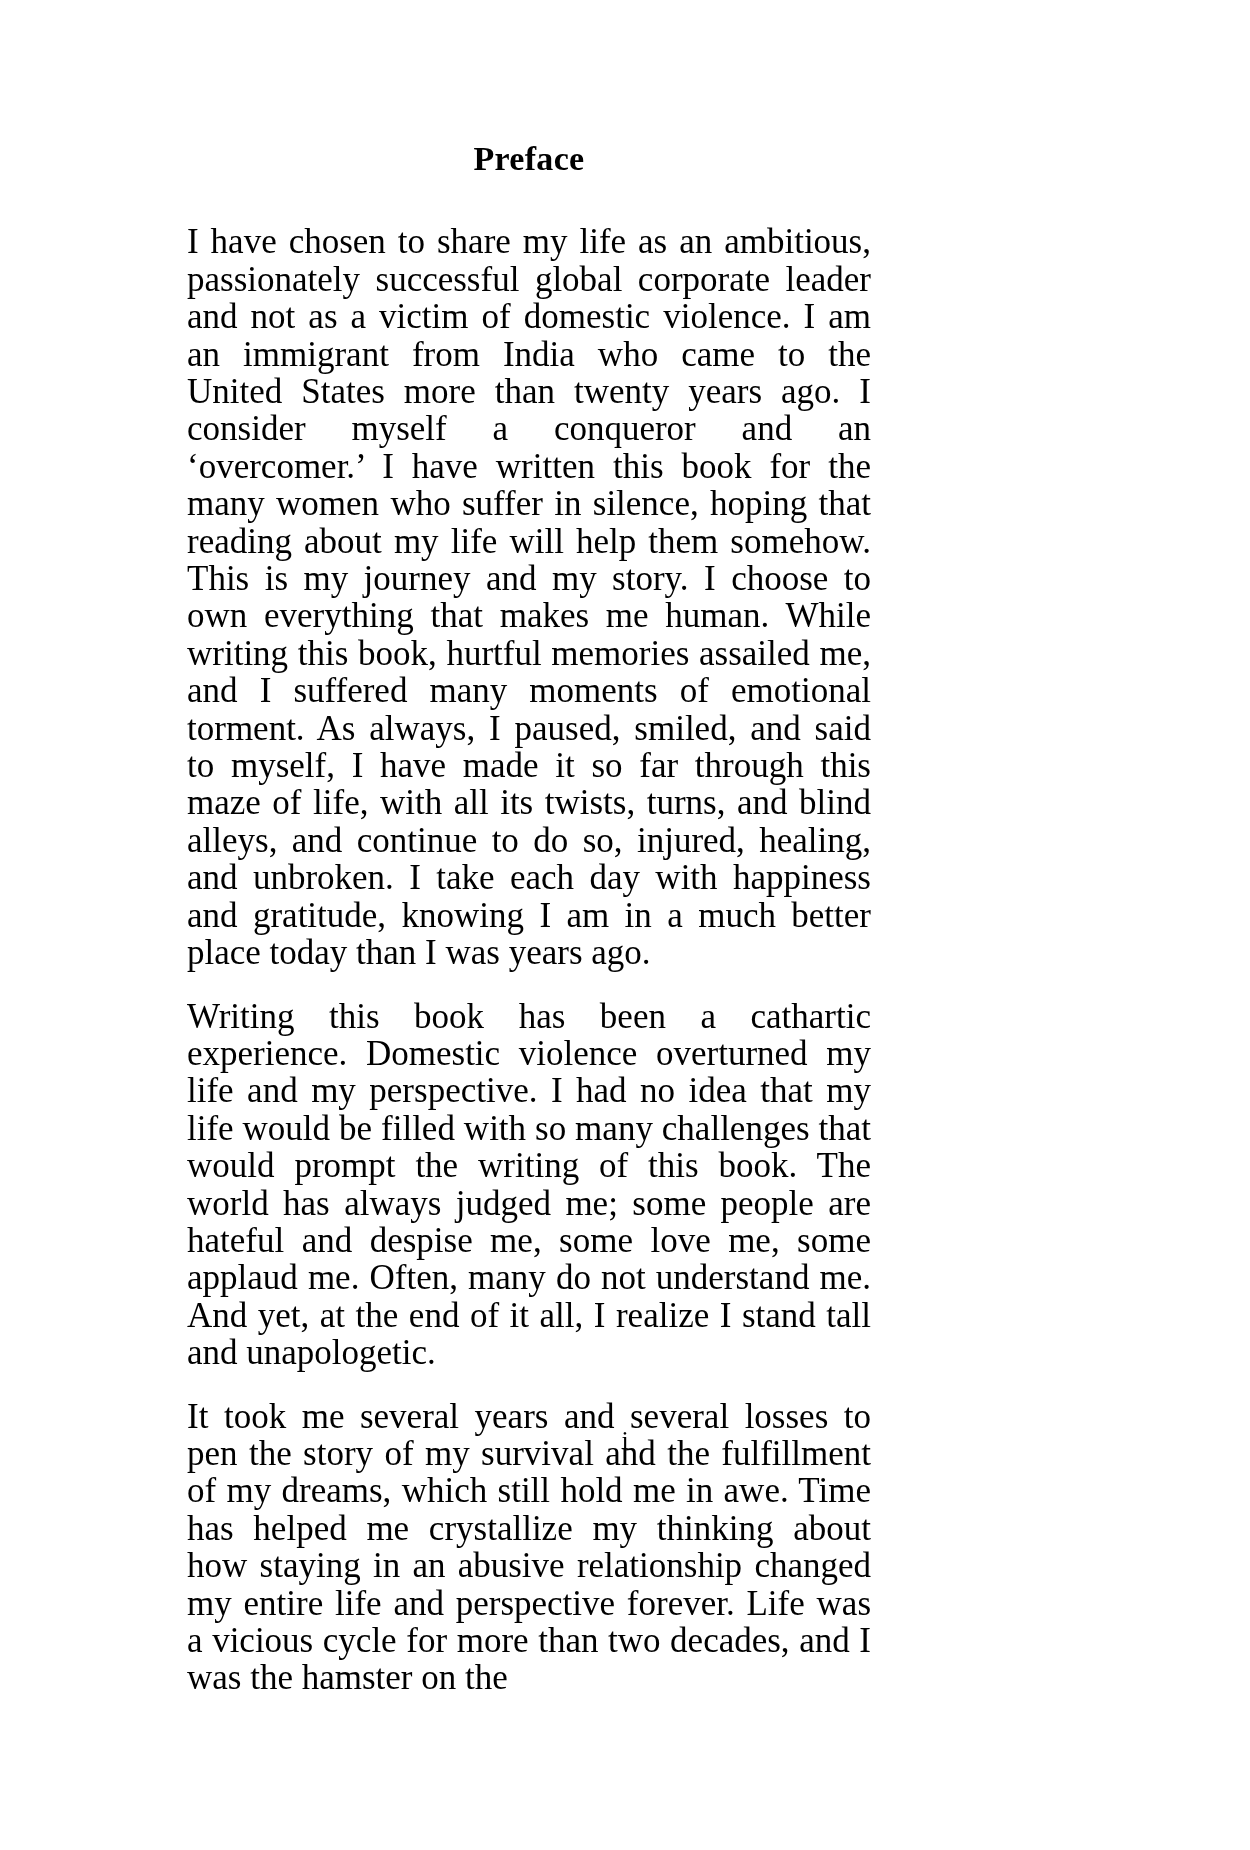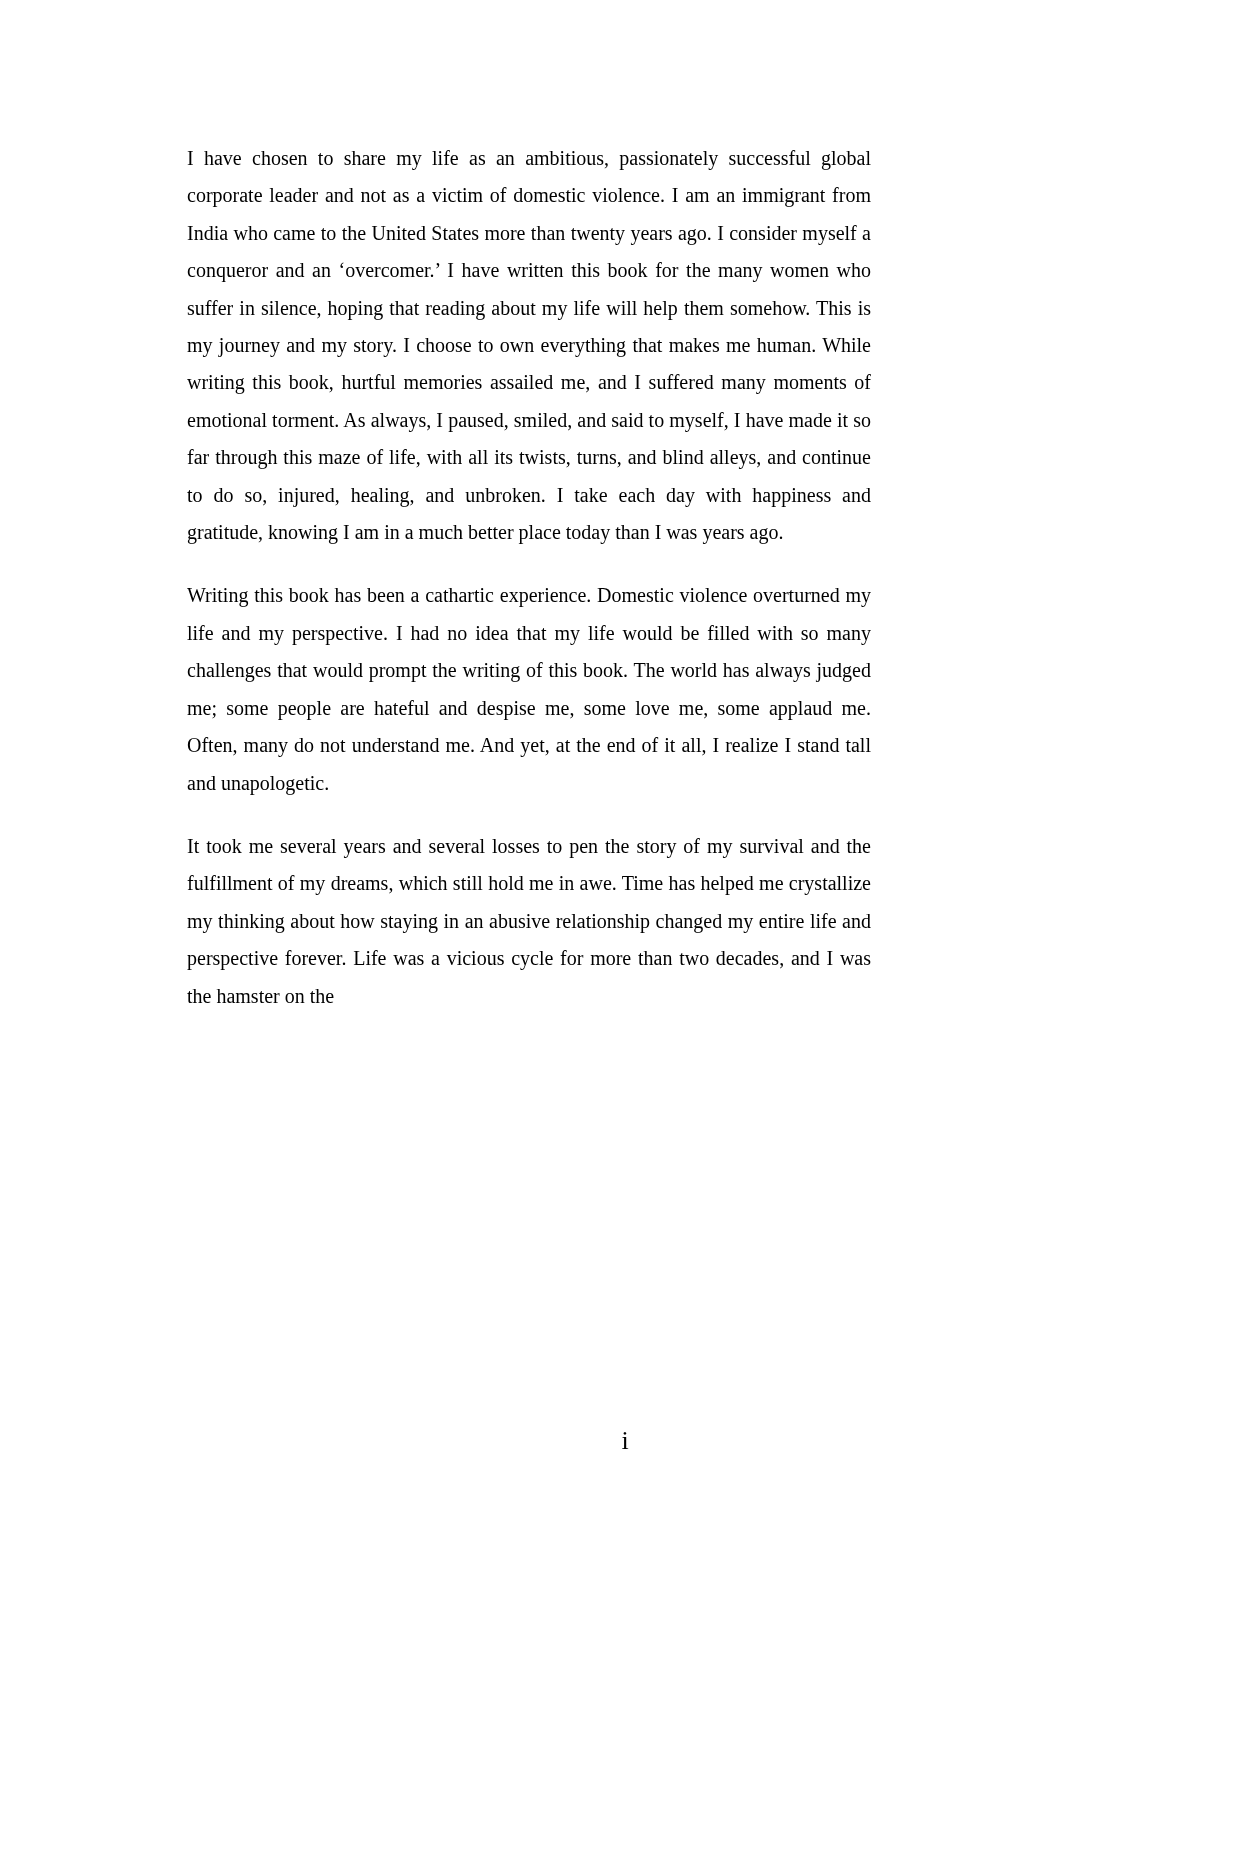--- a/index.html
+++ b/index.html
@@ -35,21 +35,21 @@
   .chapter-title {
     font-size: 34px;
     font-weight: bold;
     text-align: center;
     margin: 0 0 46px 0;
     letter-spacing: 0.3px;
     line-height: 1.1;
   }
 
   .para {
-    font-size: 20px;
+    font-size: 35px;
     line-height: 37.4px;
     text-align: justify;
     text-justify: inter-word;
     margin: 0 0 26px 0;
     hyphens: none;
     -webkit-hyphens: none;
   }
 
   .para:last-of-type {
     margin-bottom: 0;
@@ -63,18 +63,19 @@
     text-align: center;
     font-size: 26px;
     line-height: 1;
   }
 </style>
 </head>
 <body>
 
 <div class="page">
   <div class="content">
+    <h1 class="chapter-title">Preface</h1>
     <p class="para">I have chosen to share my life as an ambitious, passionately successful global corporate leader and not as a victim of domestic violence. I am an immigrant from India who came to the United States more than twenty years ago. I consider myself a conqueror and an ‘overcomer.’ I have written this book for the many women who suffer in silence, hoping that reading about my life will help them somehow. This is my journey and my story. I choose to own everything that makes me human. While writing this book, hurtful memories assailed me, and I suffered many moments of emotional torment. As always, I paused, smiled, and said to myself, I have made it so far through this maze of life, with all its twists, turns, and blind alleys, and continue to do so, injured, healing, and unbroken. I take each day with happiness and gratitude, knowing I am in a much better place today than I was years ago.</p>
     <p class="para">Writing this book has been a cathartic experience. Domestic violence overturned my life and my perspective. I had no idea that my life would be filled with so many challenges that would prompt the writing of this book. The world has always judged me; some people are hateful and despise me, some love me, some applaud me. Often, many do not understand me. And yet, at the end of it all, I realize I stand tall and unapologetic.</p>
     <p class="para">It took me several years and several losses to pen the story of my survival and the fulfillment of my dreams, which still hold me in awe. Time has helped me crystallize my thinking about how staying in an abusive relationship changed my entire life and perspective forever. Life was a vicious cycle for more than two decades, and I was the hamster on the</p>
   </div>
   <div class="page-number">i</div>
 </div>
 
 </body></html>

